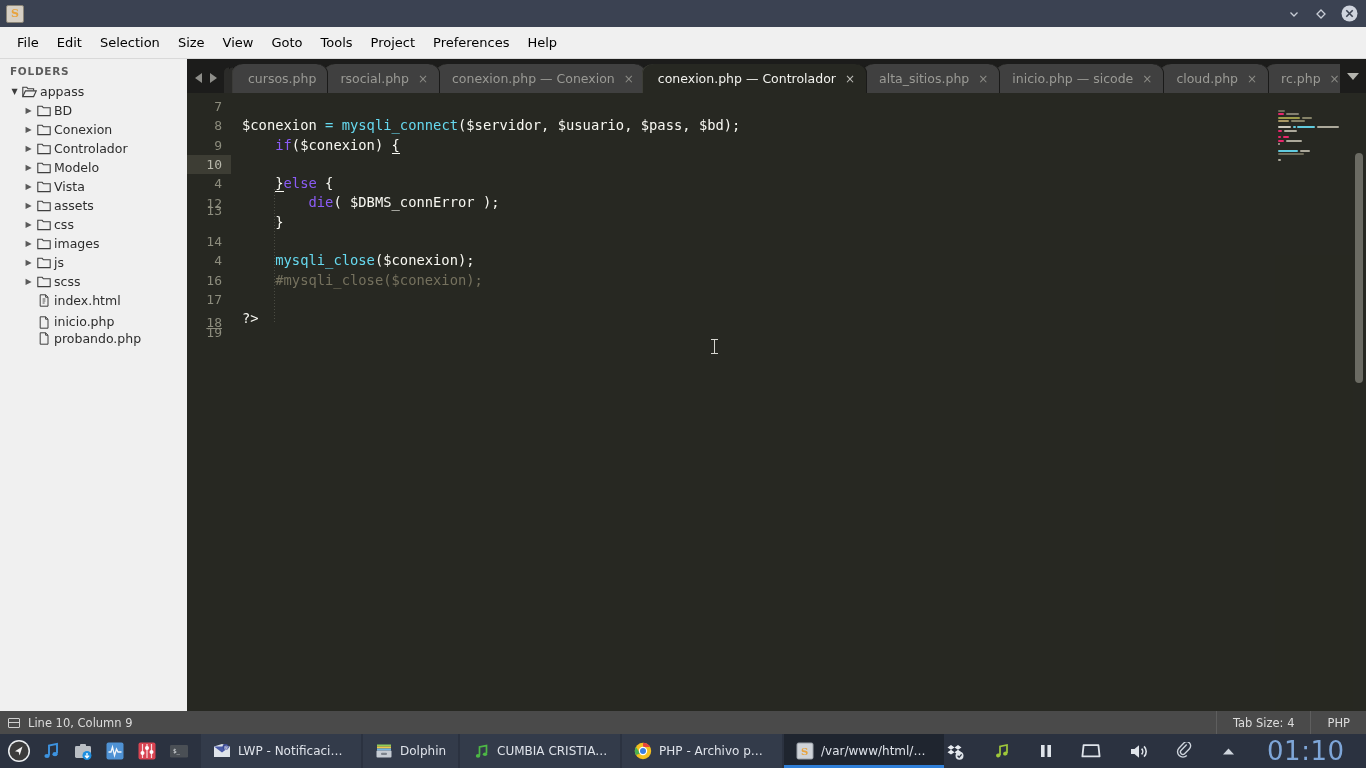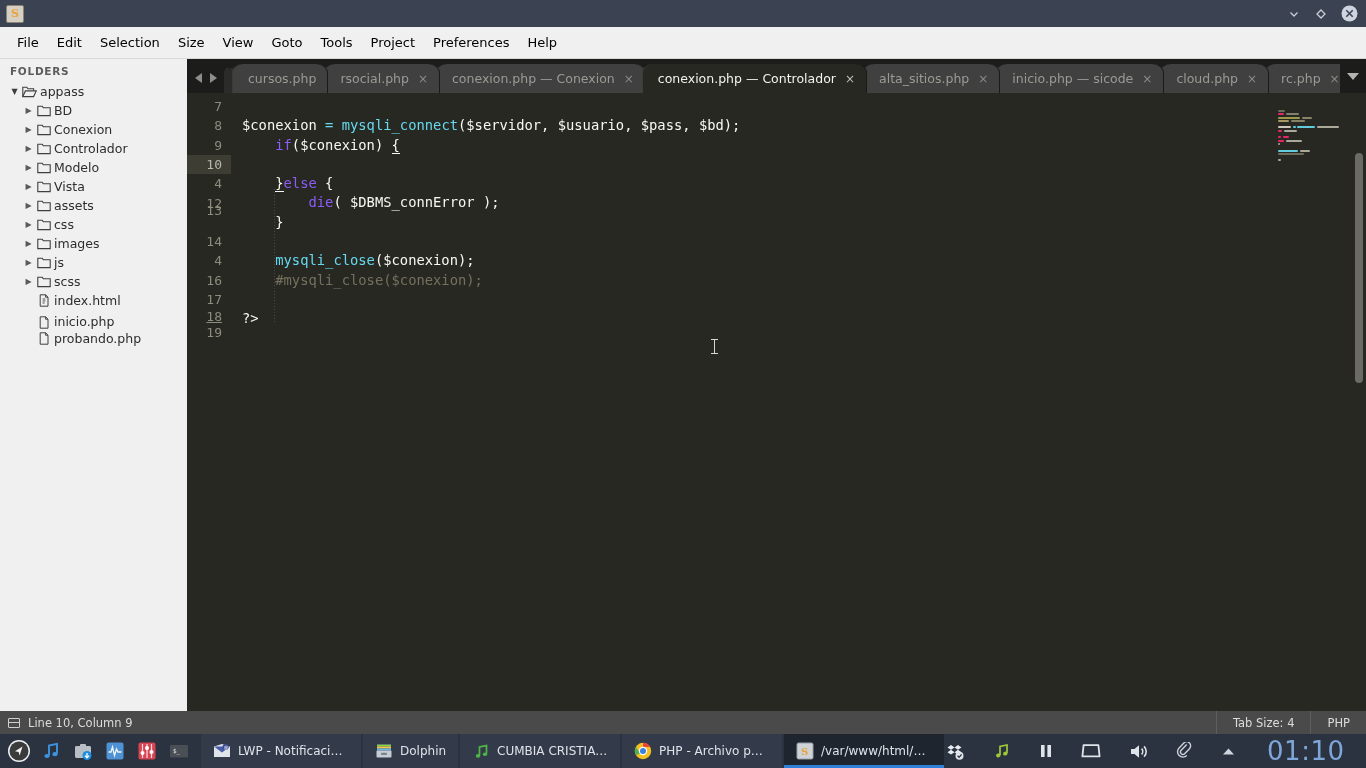--- a/index.html
+++ b/index.html
@@ -472,21 +472,21 @@
       <div class="ln" style="top:23.3px;">8</div>
       <div class="ln" style="top:42.6px;">9</div>
       <div class="ln active" style="top:61.900000000000006px;">10</div>
       <div class="ln" style="top:81.2px;">4</div>
       <div class="ln" style="top:101px;">12</div>
       <div class="ln" style="top:108px;">13</div>
       <div class="ln" style="top:139.1px;">14</div>
       <div class="ln" style="top:158.4px;">4</div>
       <div class="ln" style="top:177.70000000000002px;">16</div>
       <div class="ln" style="top:197px;">17</div>
-      <div class="ln" style="top:214px;text-decoration:underline;">18</div>
+      <div class="ln" style="top:220px;text-decoration:underline;">18</div>
       <div class="ln" style="top:230px;">19</div>
     </div>
   <div id="code" style="padding-top: 4px;"><div class="cl">&nbsp;</div><div class="cl"><span class="tokt">$conexion </span><span class="tokop">=</span><span class="tokt"> </span><span class="tokf">mysqli_connect</span><span class="tokp">($servidor, $usuario, $pass, $bd);</span></div><div class="cl"><span class="tokt">    </span><span class="tokw">if</span><span class="tokp">($conexion) </span><span class="tokp brace-match">{</span></div><div class="cl">&nbsp;</div><div class="cl"><span class="tokt">    </span><span class="tokp brace-match">}</span><span class="tokw">else</span><span class="tokp"> {</span></div><div class="cl"><span class="tokt">        </span><span class="tokw">die</span><span class="tokp">( $DBMS_connError );</span></div><div class="cl"><span class="tokp">    }</span></div><div class="cl">&nbsp;</div><div class="cl"><span class="tokt">    </span><span class="tokf">mysqli_close</span><span class="tokp">($conexion);</span></div><div class="cl"><span class="tokc">    #mysqli_close($conexion);</span></div><div class="cl">&nbsp;</div><div class="cl"><span class="tokp">?&gt;</span></div><div class="cl">&nbsp;</div></div>
   <div id="indent-guide"></div>
   <div id="mouse-caret"></div>
   <div id="minimap">
       <div class="mm" style="white-space:nowrap;"><span style="display:inline-block;height:2px;width:7px;background:#75715e;margin-right:1.5px;border-radius:1px;"></span></div>
       <div class="mm" style="white-space:nowrap;"><span style="display:inline-block;height:2px;width:6px;background:#f92672;margin-right:1.5px;border-radius:1px;"></span><span style="display:inline-block;height:2px;width:13px;background:#8b8777;margin-right:1.5px;border-radius:1px;"></span></div>
       <div class="mm" style="white-space:nowrap;"><span style="display:inline-block;height:2px;width:22px;background:#a6a44e;margin-right:1.5px;border-radius:1px;"></span><span style="display:inline-block;height:2px;width:10px;background:#8e8a6e;margin-right:1.5px;border-radius:1px;"></span></div>
       <div class="mm" style="white-space:nowrap;"><span style="display:inline-block;height:2px;width:11px;background:#b3a16a;margin-right:1.5px;border-radius:1px;"></span><span style="display:inline-block;height:2px;width:14px;background:#8e8a6e;margin-right:1.5px;border-radius:1px;"></span></div>

